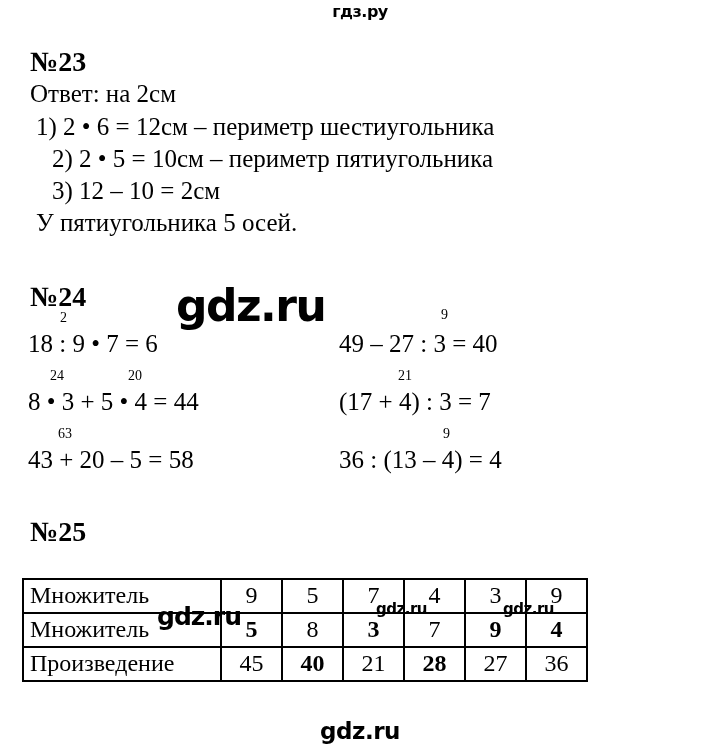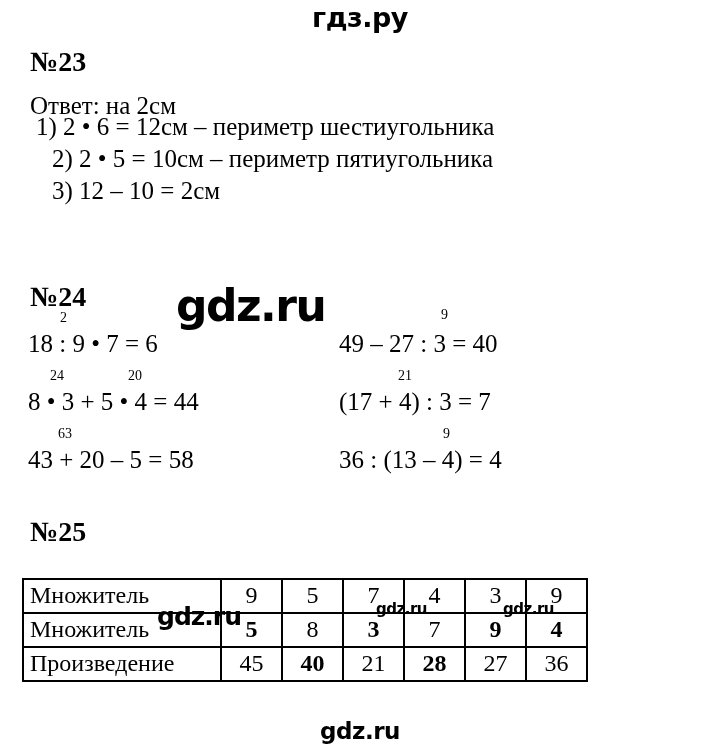--- a/index.html
+++ b/index.html
@@ -24,21 +24,21 @@
     color: #000000;
     position: absolute;
     white-space: nowrap;
     letter-spacing: -0.5px;
   }
   #wm-top {
     top: 2px;
     left: 0;
     width: 720px;
     text-align: center;
-    font-size: 27px;
+    font-size: 16px;
     position: absolute;
   }
   #wm-big {
     top: 280px;
     left: 176px;
     font-size: 44px;
     letter-spacing: -1.5px;
   }
   #wm-bottom {
     top: 718px;
@@ -111,26 +111,27 @@
 </head>
 <body>
 
 <div class="page">
 
   <div class="wm" id="wm-top">гдз.ру</div>
   <div class="wm" id="wm-big">gdz.ru</div>
 
   <div class="task-num" style="left:30px; top:46px;">№23</div>
 
-  <div class="line" style="left:30px; top:92px;">Ответ: на 2см</div>
+  <div class="line" style="left:30px; top:80px;">Ответ: на 2см</div>
 
   <div class="line" style="left:36px; top:113px;">1) 2 • 6 = 12см – периметр шестиугольника</div>
   <div class="line" style="left:52px; top:145px;">2) 2 • 5 = 10см – периметр пятиугольника</div>
   <div class="line" style="left:52px; top:177px;text-align:right;">3) 12 – 10 = 2см</div>
 
+  <div class="line" style="left:36px; top:209px;">У пятиугольника 5 осей.</div>
 
   <div class="task-num" style="left:30px; top:281px;">№24</div>
 
   <div class="sup" style="left:60px; top:310px;">2</div>
   <div class="line" style="left:28px; top:330px;">18 : 9 • 7 = 6</div>
 
   <div class="sup" style="left:50px; top:368px;">24</div>
   <div class="sup" style="left:128px; top:368px;">20</div>
   <div class="line" style="left:28px; top:388px;">8 • 3 + 5 • 4 = 44</div>
 

